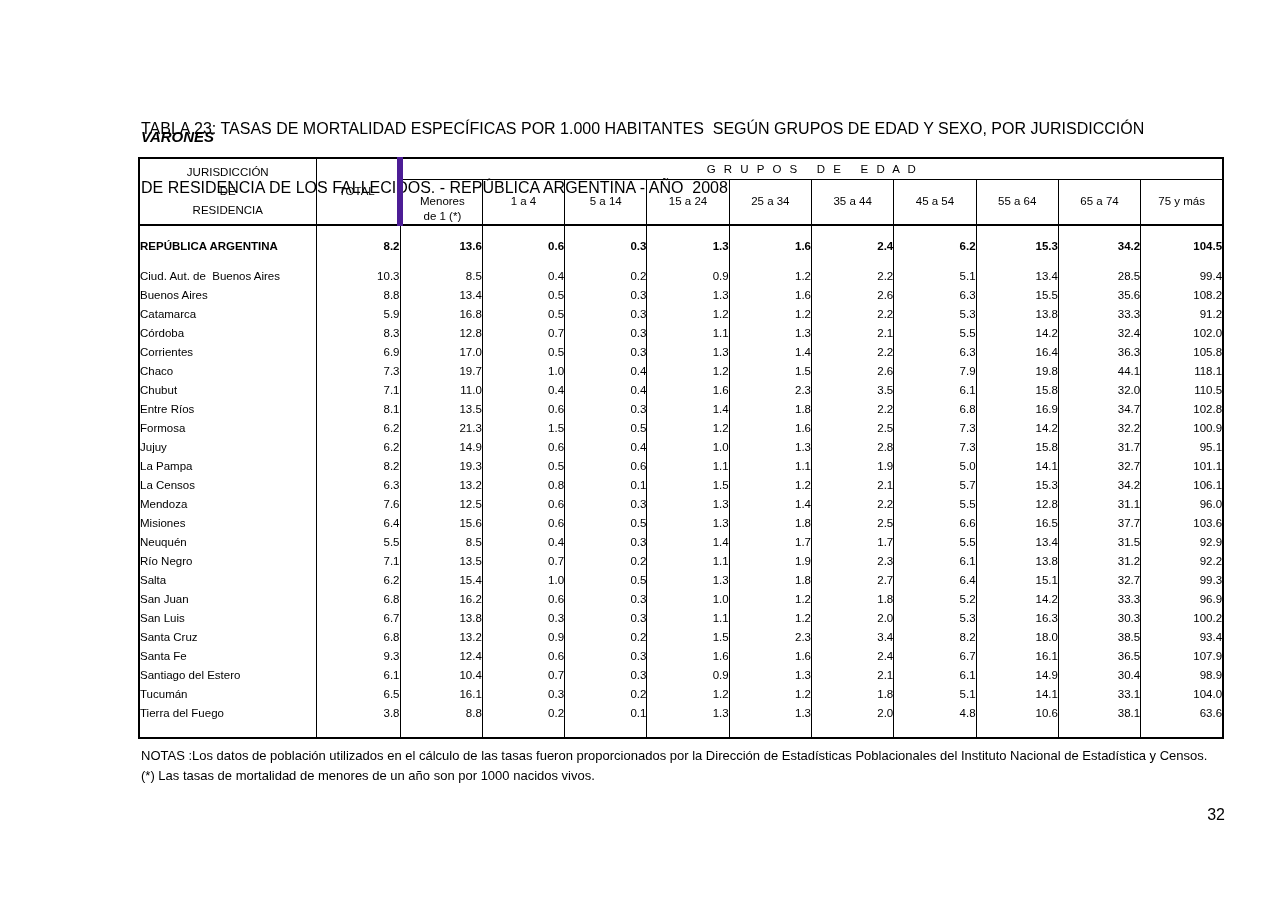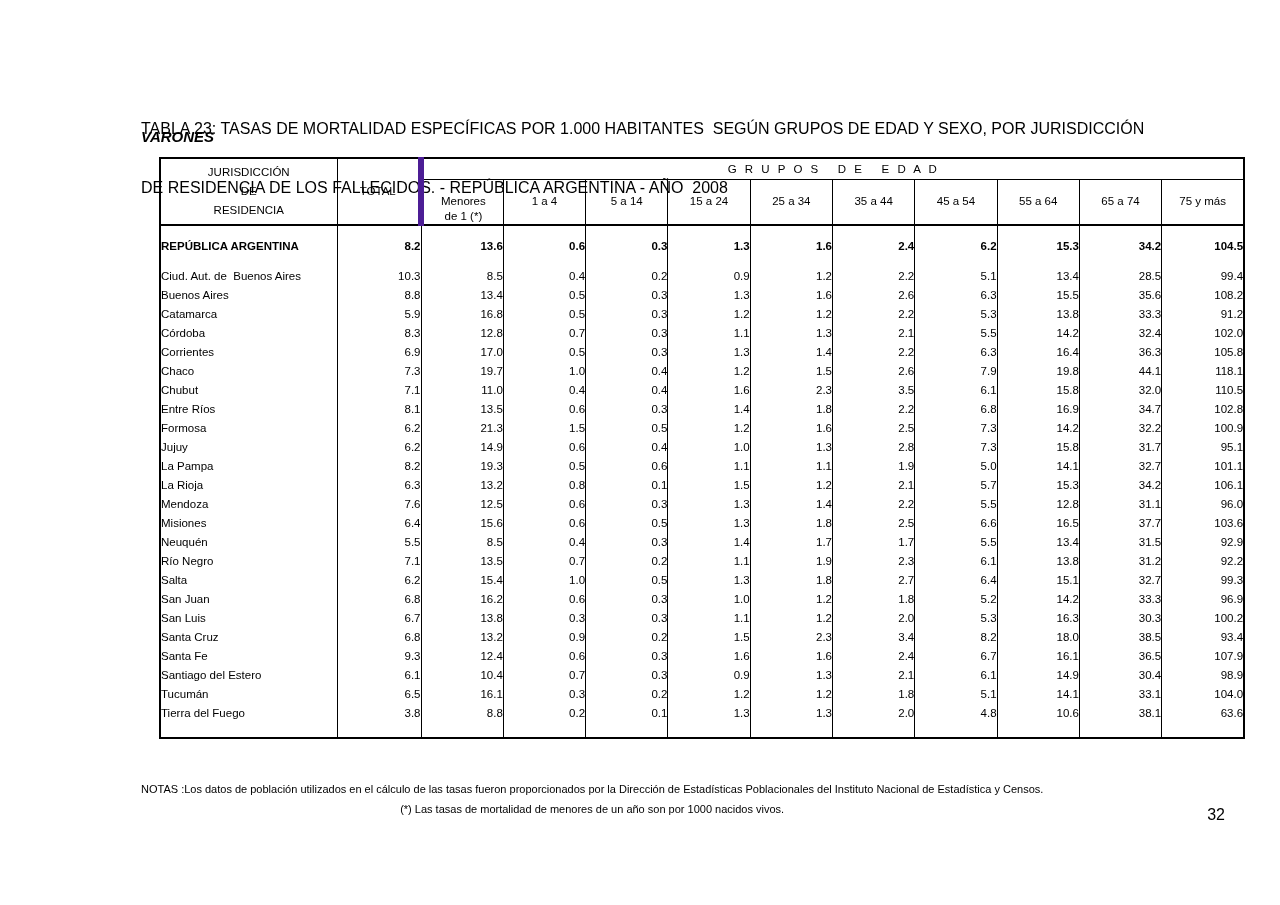--- a/index.html
+++ b/index.html
@@ -7,21 +7,21 @@
   body {
     width: 1280px; height: 905px;
     background: #ffffff; color: #000000;
     font-family: "Liberation Sans", "DejaVu Sans", sans-serif;
     position: relative; overflow: hidden;
   }
   .title-block { position: absolute; left: 141px; top: 80px; font-size: 16px; line-height: 19.5px; white-space: pre; }
   .section-label { position: absolute; left: 141px; top: 128px; font-size: 15px; font-weight: bold; font-style: italic; }
 
   table.mortality {
-    position: absolute; left: 159px; top: 157px;
+    position: absolute; left: 138px; top: 157px;
     width: 1084px; border-collapse: collapse; table-layout: fixed;
     font-size: 11.5px; border: 2px solid #000;
   }
   table.mortality th, table.mortality td { padding: 0; font-weight: normal; }
   th.jur {
     border-right: 1px solid #000; border-bottom: 2px solid #000;
     text-align: center; vertical-align: middle; line-height: 19px; padding-top: 1px;
   }
   th.total { border-right: 6px solid #4c1d95; border-bottom: 2px solid #000; text-align: center; vertical-align: middle; }
   th.grupos {
@@ -32,21 +32,21 @@
     border-right: 1px solid #000; border-bottom: 2px solid #000;
     vertical-align: top; text-align: center; height: 37px;
     padding-top: 14px; line-height: 15px;
   }
   td.label { border-right: 1px solid #000; text-align: left; padding-left: 2px; white-space: pre; overflow: hidden; }
   td.num { border-right: 1px solid #000; text-align: right; padding-right: 3px; }
   tr.summary td { font-weight: bold; height: 42px; vertical-align: middle; }
   tr.jrow td { height: 19px; vertical-align: middle; }
   tr.spacer td { height: 15px; }
 
-  .notes { position: absolute; left: 141px; top: 780px; font-size: 11px; line-height: 19.5px; text-align: center; }
+  .notes { position: absolute; left: 141px; top: 746px; font-size: 13px; line-height: 19.5px; }
   .page-number { position: absolute; left: 141px; top: 806px; width: 1084px; text-align: right; font-size: 16px; }
 </style>
 </head>
 <body>
 
 <div class="title-block">
   <div>TABLA 23: TASAS DE MORTALIDAD ESPECÍFICAS POR 1.000 HABITANTES  SEGÚN GRUPOS DE EDAD Y SEXO, POR JURISDICCIÓN</div>
   <div>DE RESIDENCIA DE LOS FALLECIDOS. - REPÚBLICA ARGENTINA - AÑO  2008</div>
 </div>
 
@@ -274,21 +274,21 @@
         <td class="num">0.6</td>
         <td class="num">1.1</td>
         <td class="num">1.1</td>
         <td class="num">1.9</td>
         <td class="num">5.0</td>
         <td class="num">14.1</td>
         <td class="num">32.7</td>
         <td class="num">101.1</td>
       </tr>
       <tr class="jrow">
-        <td class="label">La Rioja</td>
+        <td class="label">La Censos</td>
         <td class="num">6.3</td>
         <td class="num">13.2</td>
         <td class="num">0.8</td>
         <td class="num">0.1</td>
         <td class="num">1.5</td>
         <td class="num">1.2</td>
         <td class="num">2.1</td>
         <td class="num">5.7</td>
         <td class="num">15.3</td>
         <td class="num">34.2</td>

